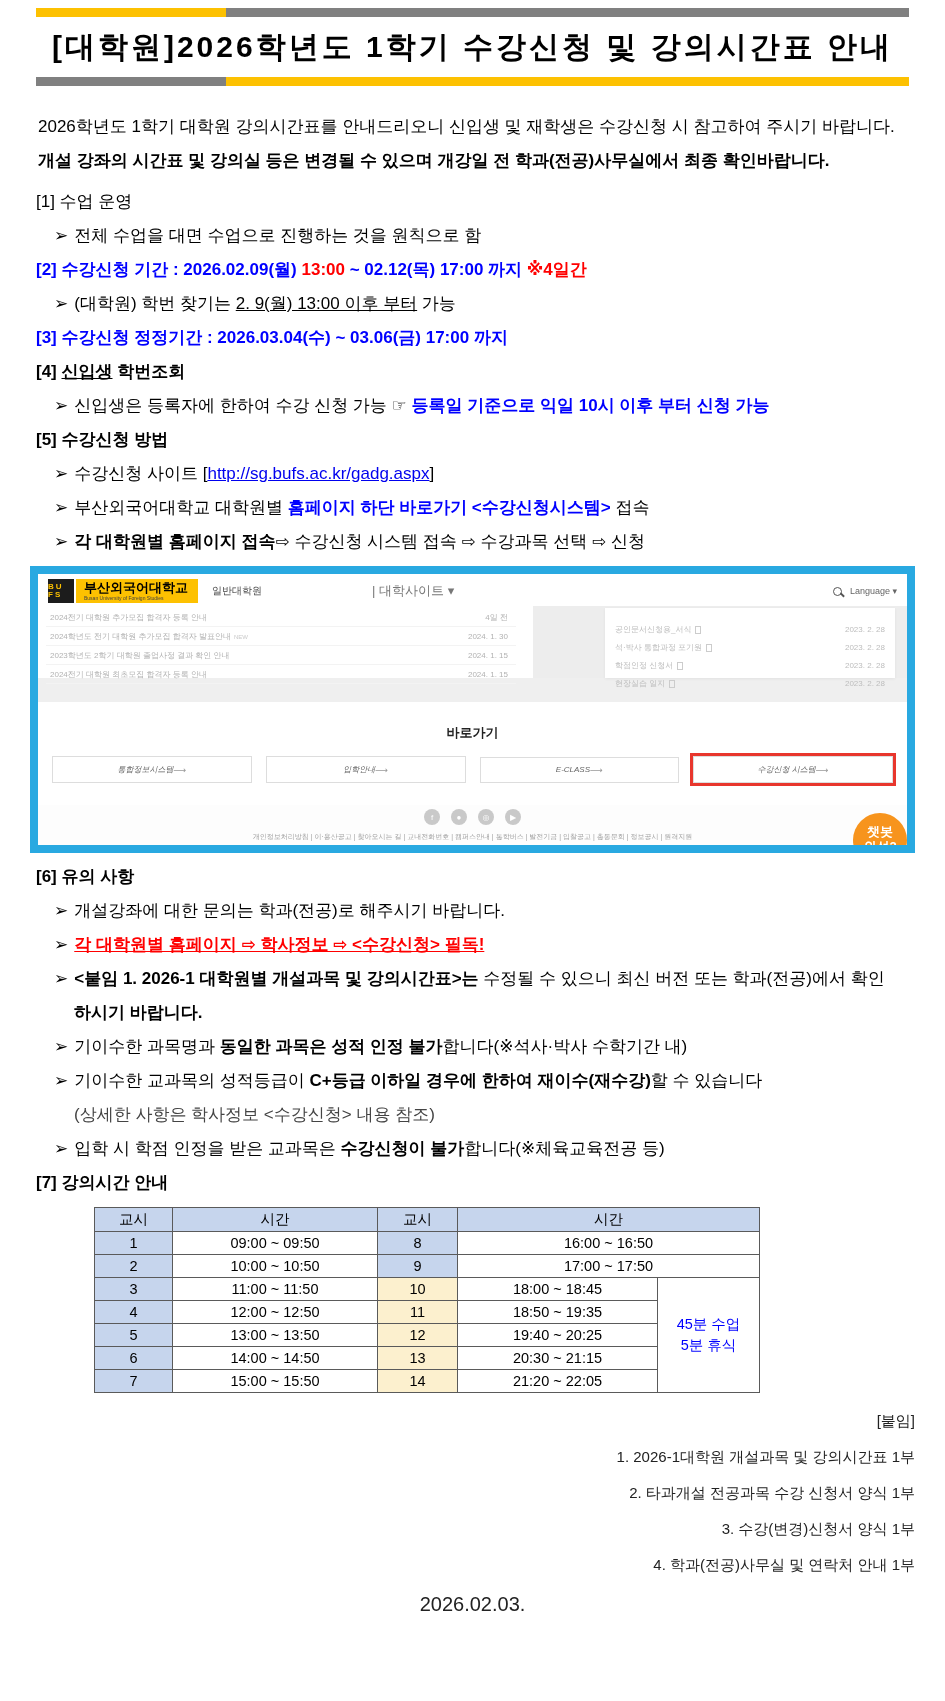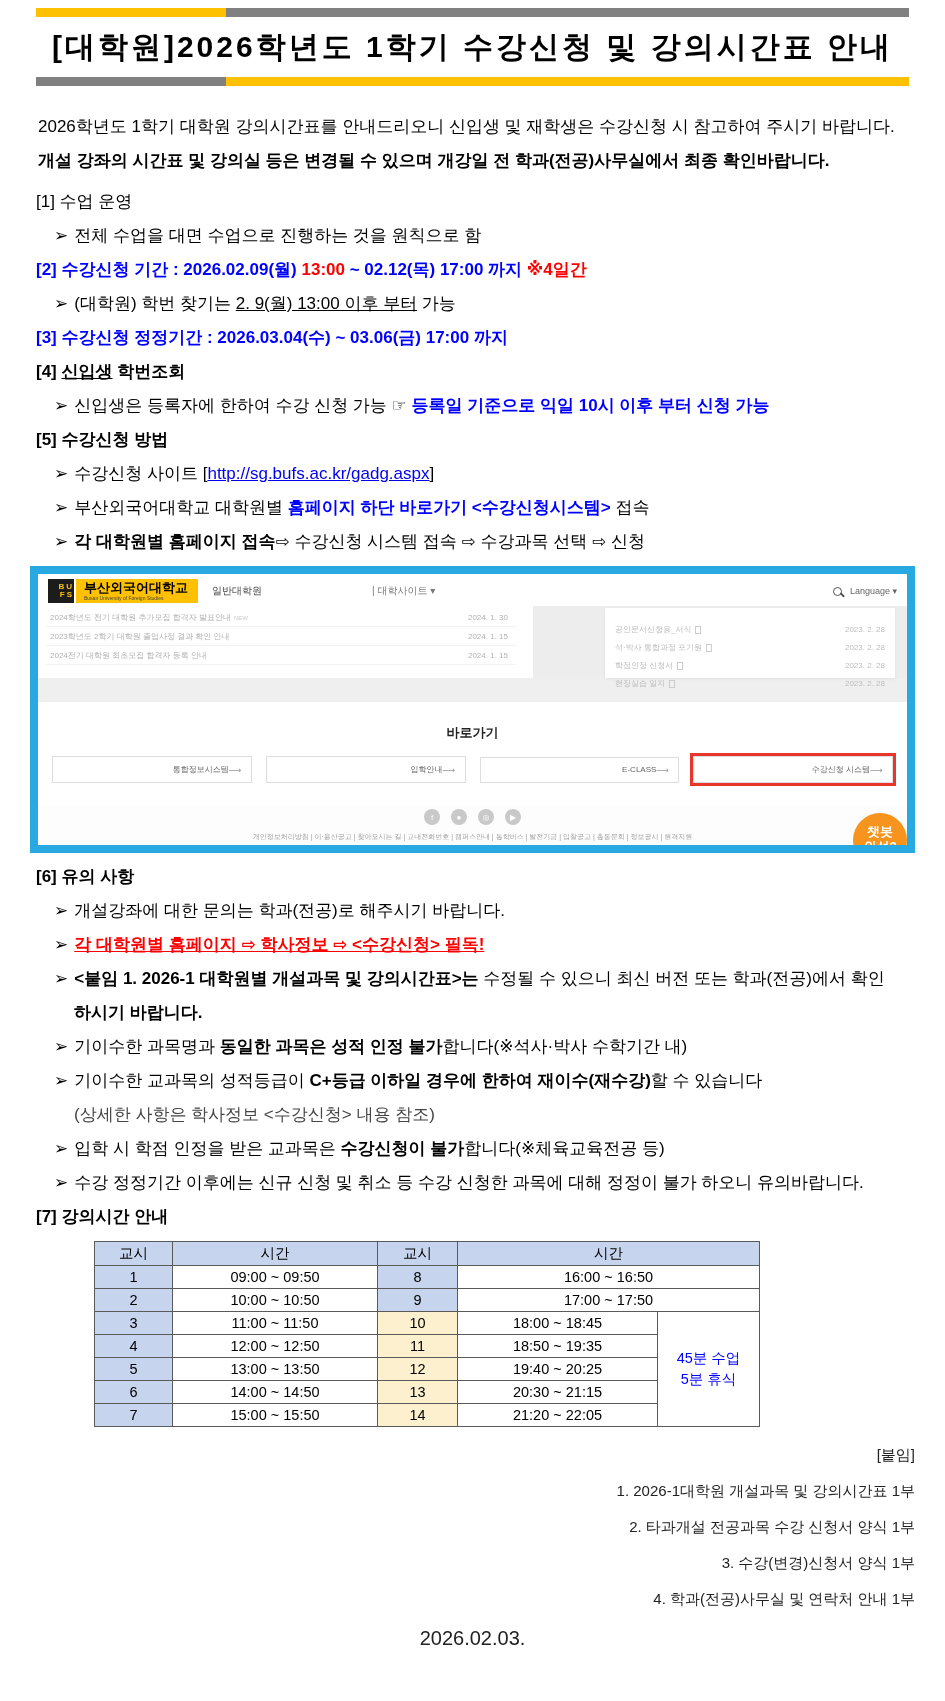--- a/index.html
+++ b/index.html
@@ -34,44 +34,44 @@
   .red { color:#ff0000; }
   .b { font-weight:bold; }
   .u { text-decoration:underline; }
   .link { color:#0000ee; text-decoration:underline; }
   .gray-t { color:#444; }
 
   
   .site-box { margin:14px 0 8px 0; border:8px solid #29a9e1; background:#fff; height:287px; overflow:hidden; }
   .site-header { display:flex; align-items:center; height:32px; padding:2px 10px 0 10px; }
   .logo-sq { width:26px; height:24px; background:#1c1c1c; color:#fdc101; font-size:8px; font-weight:bold;
-             display:flex; flex-direction:column; align-items:flex-end; justify-content:center; line-height:1.05; letter-spacing:2px; }
+             display:flex; flex-direction:column; align-items:flex-start; justify-content:center; line-height:1.05; letter-spacing:2px; }
   .logo-name { background:#fdc101; padding:2px 10px 2px 8px; margin-left:2px; }
   .logo-name .kr { font-weight:bold; font-size:13px; display:block; line-height:1.1; }
   .logo-name .en { font-size:5px; color:#444; display:block; }
   .nav-grad { font-size:10px; color:#444; margin-left:14px; }
-  .nav-site { font-size:10px; color:#777; margin-left:110px; }
+  .nav-site { font-size:13px; color:#777; margin-left:110px; }
   .site-right { margin-left:auto; display:flex; align-items:center; gap:8px; font-size:9px; color:#666; }
   .mag { width:9px; height:9px; border:1.5px solid #555; border-radius:50%; position:relative; display:inline-block; }
   .mag::after { content:""; position:absolute; width:5px; height:1.5px; background:#555; transform:rotate(45deg); right:-4px; bottom:-1px; }
 
   .notice-area { position:relative; height:72px; background:linear-gradient(to right,#ffffff 57%,#ededed 57%); padding:2px 12px 0 8px; display:flex; }
   .notice-panel { width:470px; background:#fff; }
   .n-row { display:flex; justify-content:space-between; align-items:center; font-size:8px; color:#b2b2b2; padding:4px 8px 3px 4px; border-bottom:1px solid #f3f3f3; }
   .n-badge { font-size:6px; color:#c9c9c9; margin-left:3px; }
   .forms-panel { width:290px; margin-left:auto; background:#fff; padding:12px 6px; box-shadow:0 1px 3px rgba(0,0,0,0.06); }
   .f-row { display:flex; justify-content:space-between; align-items:center; font-size:8px; color:#bdbdbd; padding:4px 4px 3px 4px; }
   .doc-ico { width:6px; height:8px; border:1px solid #ccc; display:inline-block; margin-left:4px; }
   .f-left { display:flex; align-items:center; }
 
   .gray-band { height:24px; background:#efefef; }
   .quick-title { text-align:center; font-weight:bold; font-size:13px; color:#222; padding-top:22px; }
   .quick-row { display:flex; gap:14px; padding:14px 14px 22px 14px; align-items:center; }
   .qbox { flex:1; border:1px solid #ddd; background:#fff; font-size:8px; color:#666;
-          display:flex; justify-content:flex-end; align-items:center; padding:7px 9px; }
+          display:flex; justify-content:center; align-items:center; padding:7px 9px;font-style:italic; }
   .qbox .qarrow { color:#999; font-size:9px; }
   .qbox.red-hl { box-shadow:0 0 0 3px #e8362d; }
 
   .site-footer { background:#fdfdfd; position:relative; padding-top:4px; height:86px; }
   .socials { display:flex; gap:11px; justify-content:center; }
   .soc { width:16px; height:16px; border-radius:50%; background:#c9c9c9; color:#fff; font-size:8px;
          display:flex; align-items:center; justify-content:center; }
   .f-links { text-align:center; font-size:7px; color:#9f9f9f; margin-top:7px; }
   .f-addr { text-align:center; font-size:6.5px; color:#b5b5b5; margin-top:5px; line-height:1.5; }
   .chatbot { position:absolute; right:0; top:8px; width:54px; height:54px; border-radius:50%; background:#f7941d;
@@ -150,20 +150,24 @@
       <span class="nav-site"><span>| 대학사이트</span> <span>▾</span></span>
       <span class="site-right">
         <span class="mag"></span>
         <span><span>Language</span> <span>▾</span></span>
       </span>
     </div>
 
     <div class="notice-area">
       <div class="notice-panel">
         <div class="n-row">
+            <span>2024전기 대학원 추가모집 합격자 등록 안내</span>
+            <span>4일 전</span>
+          </div>
+        <div class="n-row">
             <span><span>2024학년도 전기 대학원 추가모집 합격자 발표안내</span><span class="n-badge">NEW</span></span>
             <span>2024. 1. 30</span>
           </div>
         <div class="n-row">
             <span>2023학년도 2학기 대학원 졸업사정 결과 확인 안내</span>
             <span>2024. 1. 15</span>
           </div>
         <div class="n-row">
             <span>2024전기 대학원 최초모집 합격자 등록 안내</span>
             <span>2024. 1. 15</span>
@@ -253,23 +257,20 @@
   <div class="line bullet">
     <span class="blt">➢</span><span>기이수한 과목명과 </span><span class="b">동일한 과목은 성적 인정 불가</span><span>합니다(※석사·박사 수학기간 내)</span>
   </div>
   <div class="line bullet">
     <span class="blt">➢</span><span>기이수한 교과목의 성적등급이 </span><span class="b">C+등급 이하일 경우에 한하여 재이수(재수강)</span><span>할 수 있습니다</span>
   </div>
   <div class="line cont gray-t">(상세한 사항은 학사정보 &lt;수강신청&gt; 내용 참조)</div>
   <div class="line bullet">
     <span class="blt">➢</span><span>입학 시 학점 인정을 받은 교과목은 </span><span class="b">수강신청이 불가</span><span>합니다(※체육교육전공 등)</span>
   </div>
-  <div class="line bullet">
-    <span class="blt">➢</span><span>수강 정정기간 이후에는 신규 신청 및 취소 등 수강 신청한 과목에 대해 정정이 불가 하오니 유의바랍니다.</span>
-  </div>
 
   <div class="line head-b">[7] 강의시간 안내</div>
 
   <table class="tt">
     <colgroup>
         <col class="c1">
         <col class="c2">
         <col class="c3">
         <col class="c4">
         <col class="c5">

